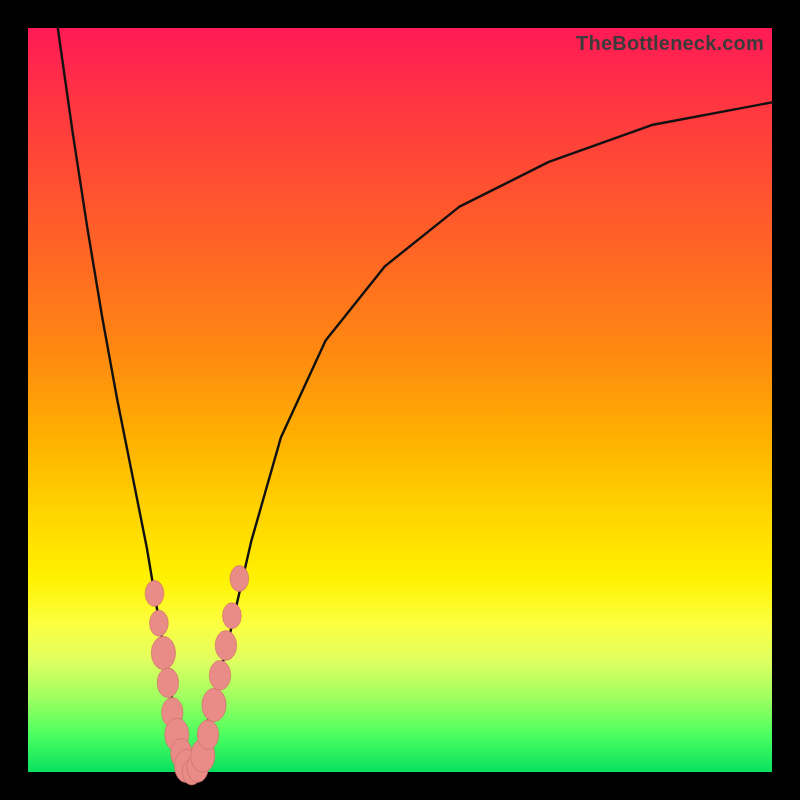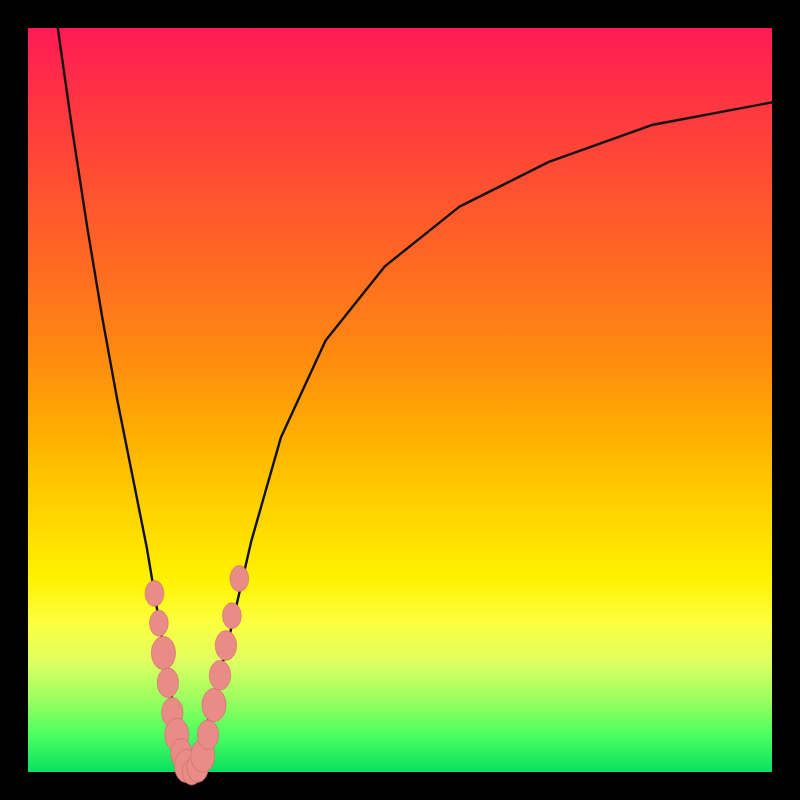--- a/index.html
+++ b/index.html
@@ -58,20 +58,21 @@
     width: 744px; height: 744px;
     overflow: visible;
     pointer-events: none;
   }
 </style>
 </head>
 <body>
 
 <div class="frame">
   <div class="plot-area">
+    <div class="watermark">TheBottleneck.com</div>
     <svg class="curve" viewBox="0 0 744 744">
       <g id="curve-group">
           <path d="M29.8 0.0 L44.6 104.2 L59.5 200.9 L74.4 290.2 L89.3 372.0 L104.2 446.4 L119.0 520.8 L133.9 610.1 L141.4 654.7 L148.8 699.4 L156.2 729.1 L163.7 744.0 " fill="none" stroke="#111111" stroke-width="2.4" stroke-linecap="round" stroke-linejoin="round"></path>
           <path d="M163.7 744.0 L171.1 729.1 L178.6 699.4 L186.0 669.6 L200.9 610.1 L223.2 513.4 L253.0 409.2 L297.6 312.5 L357.1 238.1 L431.5 178.6 L520.8 133.9 L625.0 96.7 L744.0 74.4 " fill="none" stroke="#111111" stroke-width="2.4" stroke-linecap="round" stroke-linejoin="round"></path>
         </g>
       <g id="marker-group">
           <ellipse cx="126.5" cy="565.4" rx="9.4" ry="13.0" fill="#e98b86" stroke="#c96b66" stroke-width="0.6"></ellipse>
           <ellipse cx="130.9" cy="595.2" rx="9.4" ry="13.0" fill="#e98b86" stroke="#c96b66" stroke-width="0.6"></ellipse>
           <ellipse cx="135.4" cy="625.0" rx="12.1" ry="16.7" fill="#e98b86" stroke="#c96b66" stroke-width="0.6"></ellipse>
           <ellipse cx="139.9" cy="654.7" rx="10.7" ry="14.9" fill="#e98b86" stroke="#c96b66" stroke-width="0.6"></ellipse>

